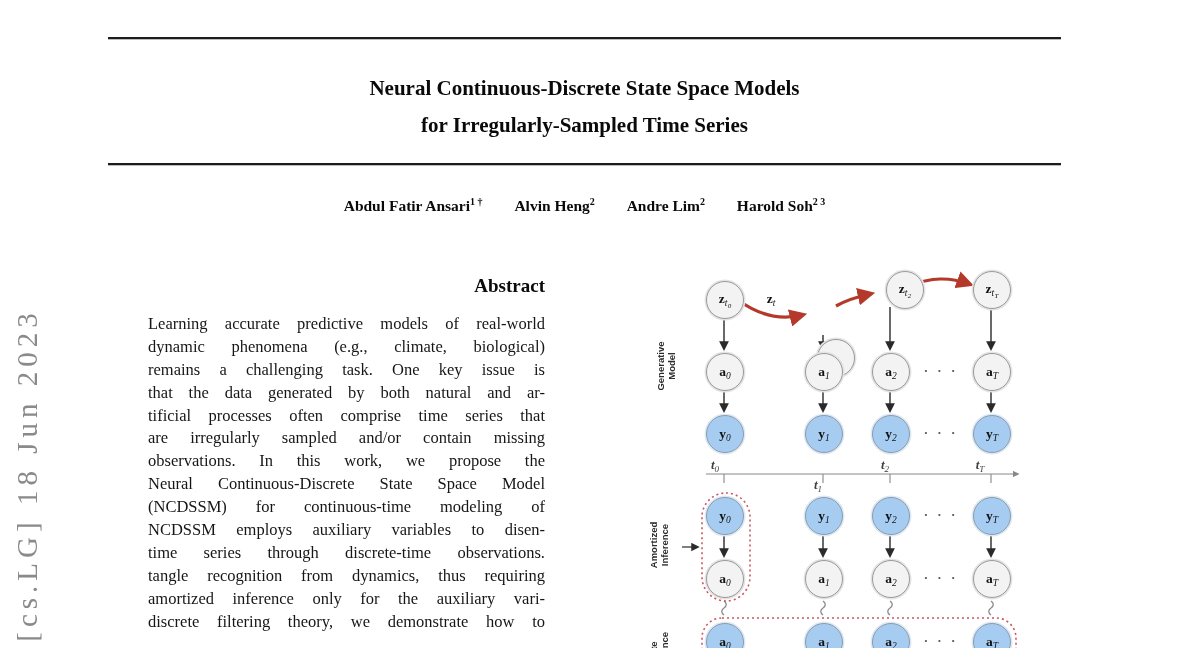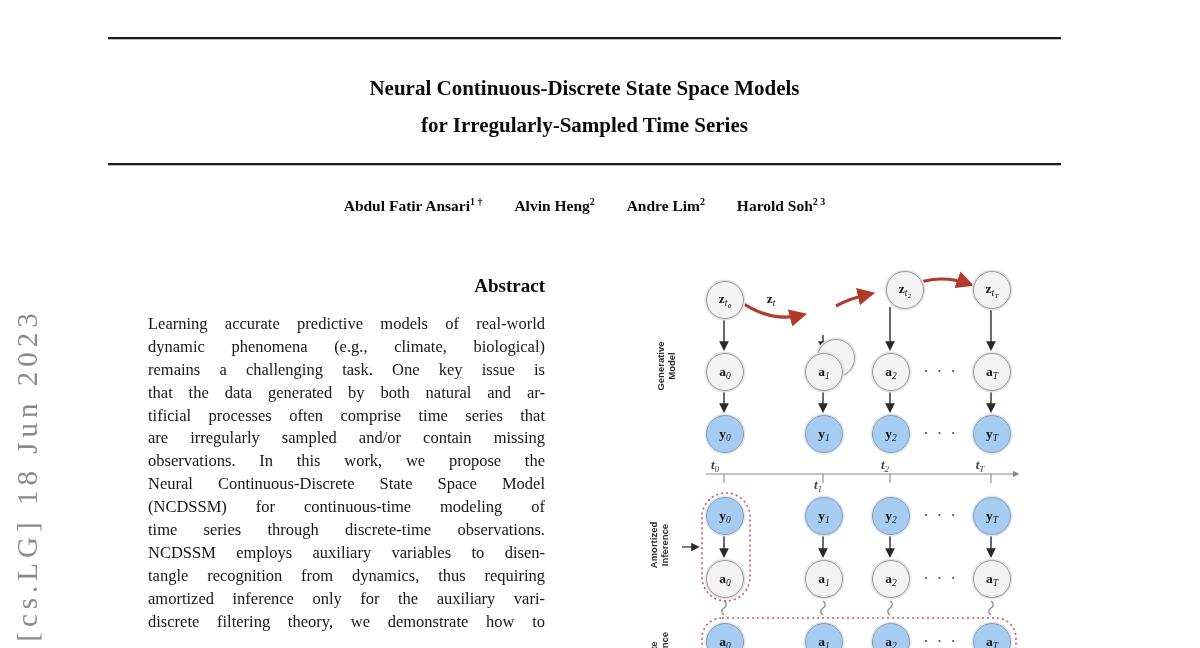--- a/index.html
+++ b/index.html
@@ -65,22 +65,22 @@
 <div class="abstract">
   <div class="aline">Learning accurate predictive models of real-world</div>
   <div class="aline">dynamic phenomena (e.g., climate, biological)</div>
   <div class="aline">remains a challenging task. One key issue is</div>
   <div class="aline">that the data generated by both natural and ar-</div>
   <div class="aline">tificial processes often comprise time series that</div>
   <div class="aline">are irregularly sampled and/or contain missing</div>
   <div class="aline">observations. In this work, we propose the</div>
   <div class="aline">Neural Continuous-Discrete State Space Model</div>
   <div class="aline">(NCDSSM) for continuous-time modeling of</div>
+  <div class="aline">NCDSSM employs auxiliary variables to disen-</div>
   <div class="aline">time series through discrete-time observations.</div>
-  <div class="aline">NCDSSM employs auxiliary variables to disen-</div>
   <div class="aline">tangle recognition from dynamics, thus requiring</div>
   <div class="aline">amortized inference only for the auxiliary vari-</div>
   <div class="aline">discrete filtering theory, we demonstrate how to</div>
 </div>
 
 <div class="figure">
 
   <svg width="420" height="420" viewBox="0 0 420 420">
     <defs>
       <marker id="mb" viewBox="0 0 10 10" refX="8" refY="5" markerWidth="7" markerHeight="7" orient="auto-start-reverse">

